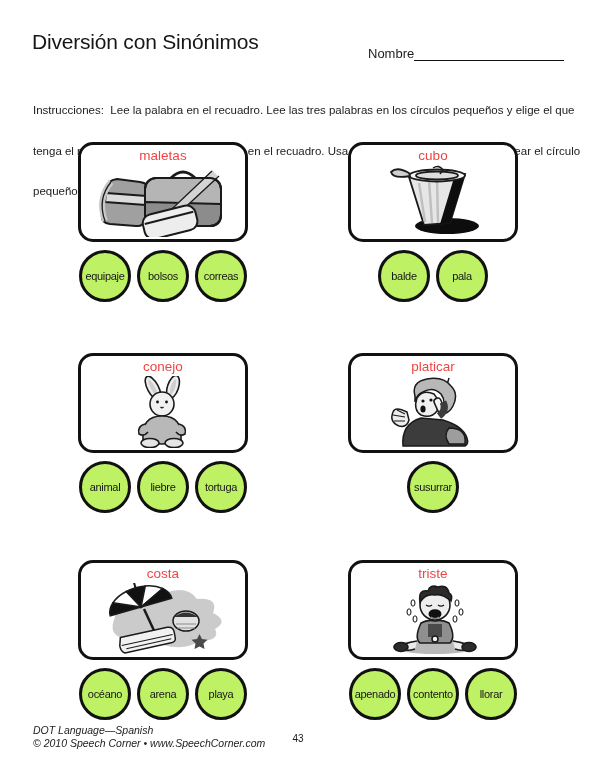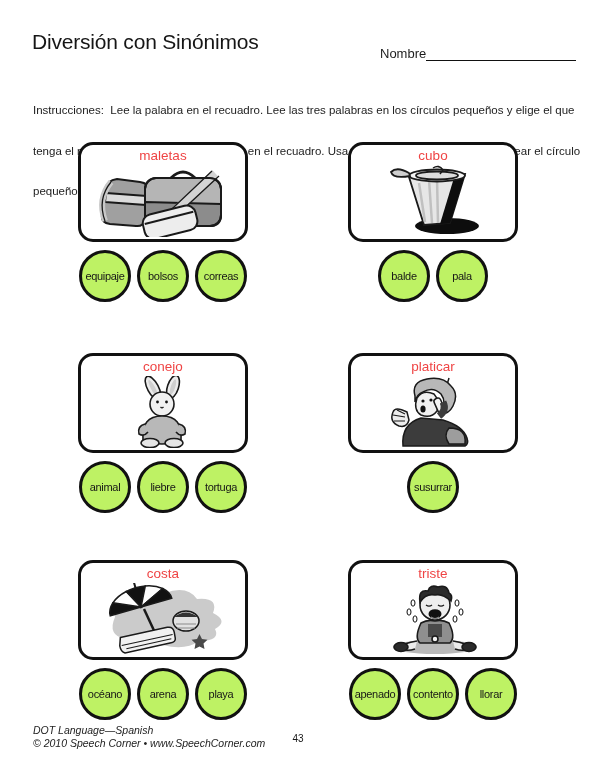--- a/index.html
+++ b/index.html
@@ -15,21 +15,21 @@
   .title {
     position: absolute;
     left: 32px;
     top: 30px;
     font-size: 21px;
     letter-spacing: -0.2px;
     color: #161616;
   }
   .name-row {
     position: absolute;
-    left: 380px;
+    left: 368px;
     top: 46px;
     display: flex;
     align-items: flex-end;
     font-size: 13px;
   }
   .name-underline {
     display: inline-block;
     width: 150px;
     height: 14px;
     border-bottom: 1.6px solid #111;

